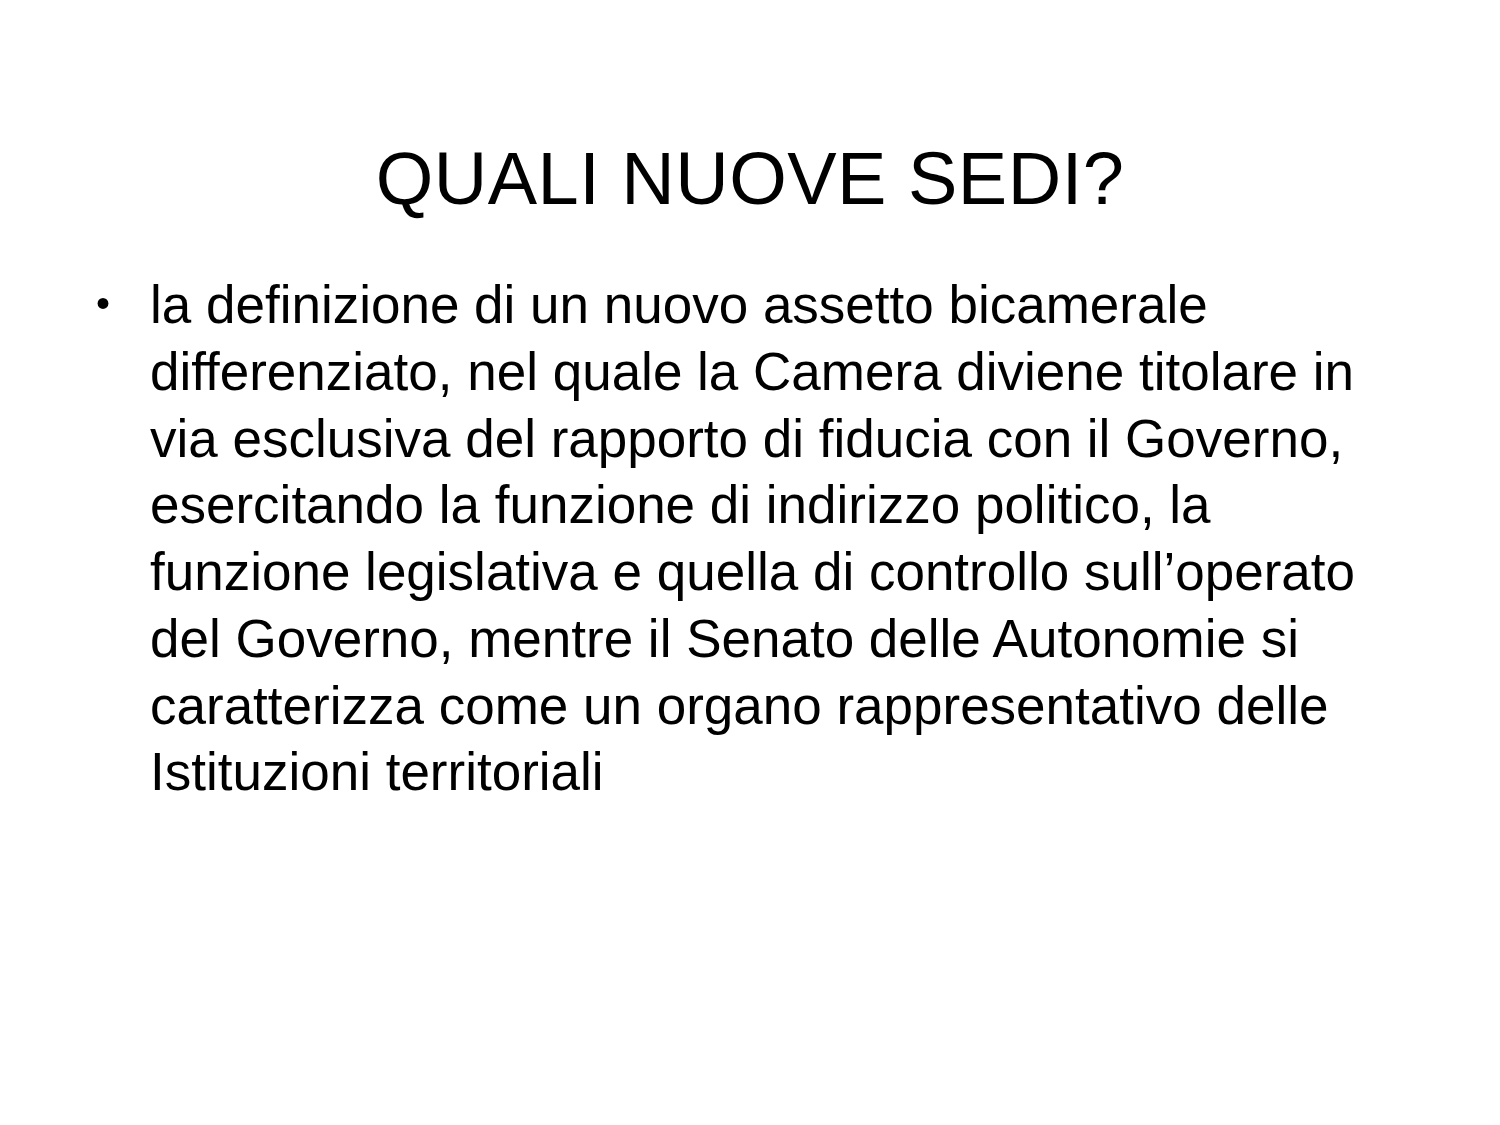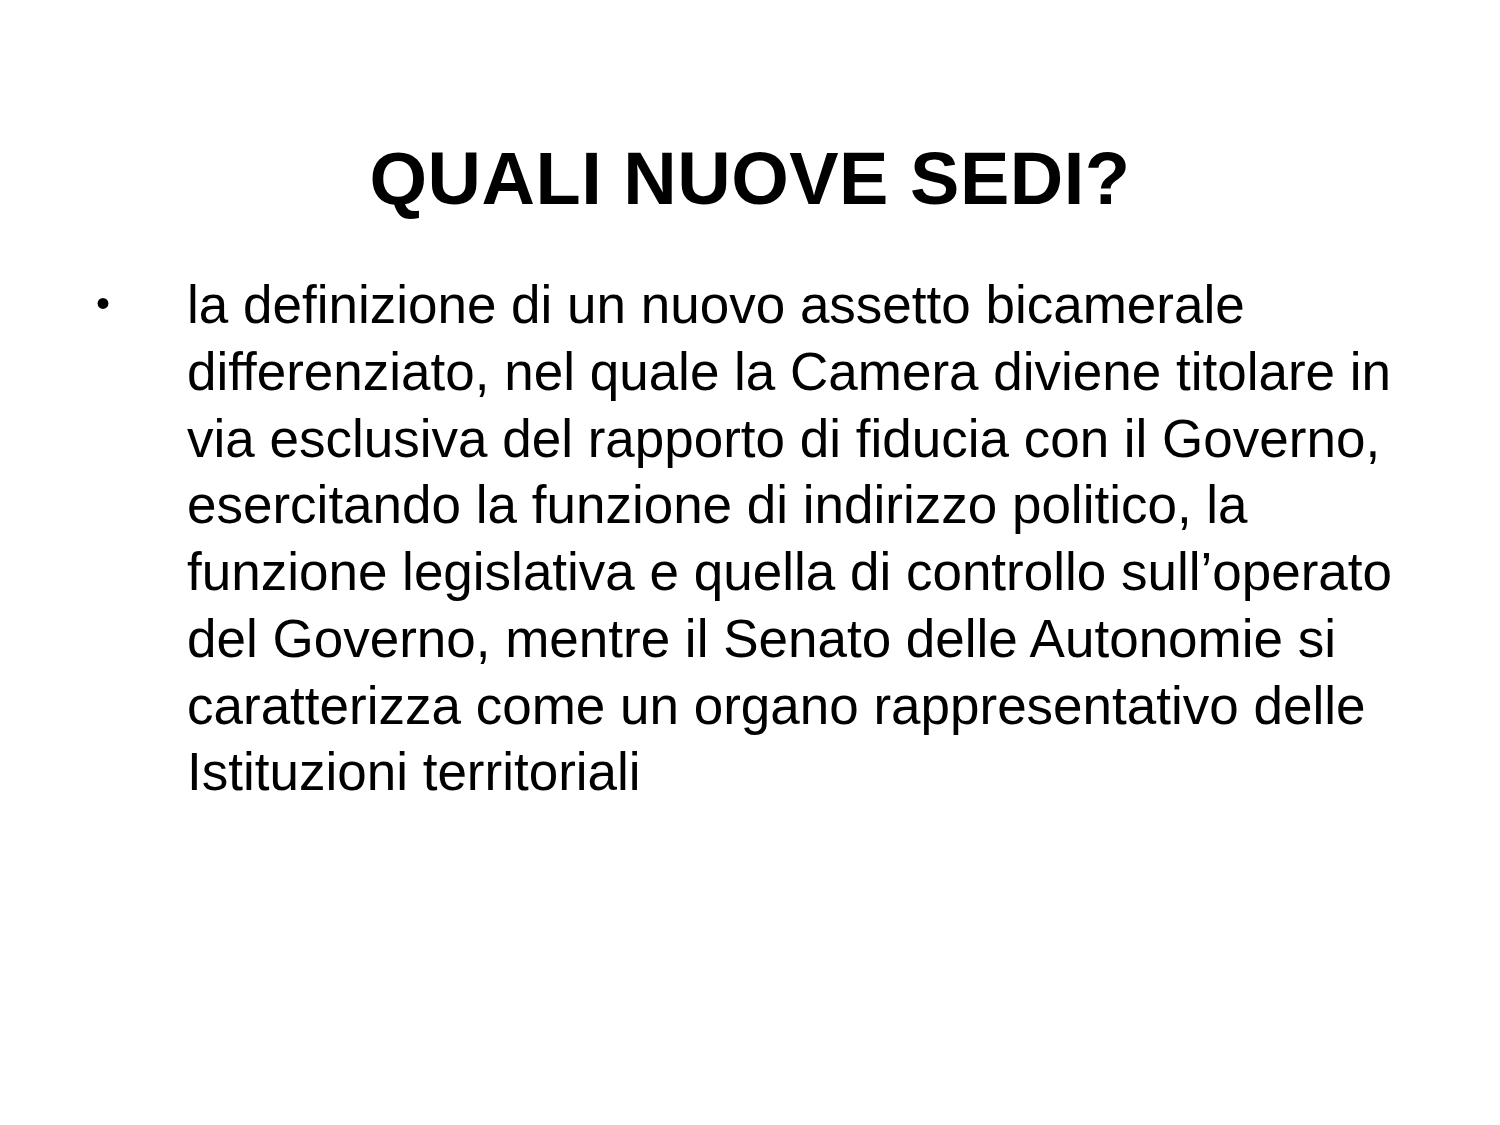--- a/index.html
+++ b/index.html
@@ -21,21 +21,21 @@
     background: #ffffff;
     box-sizing: border-box;
   }
   .slide-title {
     position: absolute;
     top: 88px;
     left: 0;
     width: 1500px;
     text-align: center;
     font-size: 74px;
-    font-weight: 700;
+    font-weight: 400;
     line-height: 1.1;
     letter-spacing: 0.5px;
     color: #000000;
   }
   .body-block {
     position: absolute;
     top: 272px;
     left: 88px;
     width: 1320px;
   }
@@ -52,21 +52,20 @@
     width: 62px;
     font-size: 40px;
     line-height: 1.55;
     text-align: left;
     padding-left: 8px;
     box-sizing: border-box;
   }
   .bullet-text {
     flex: 1 1 auto;
     text-align: left;
-    margin-left: 37px;
   }
 </style>
 </head>
 <body>
 
 <div class="slide">
 
   <h1 class="slide-title">QUALI NUOVE SEDI?</h1>
 
   <div class="body-block">

